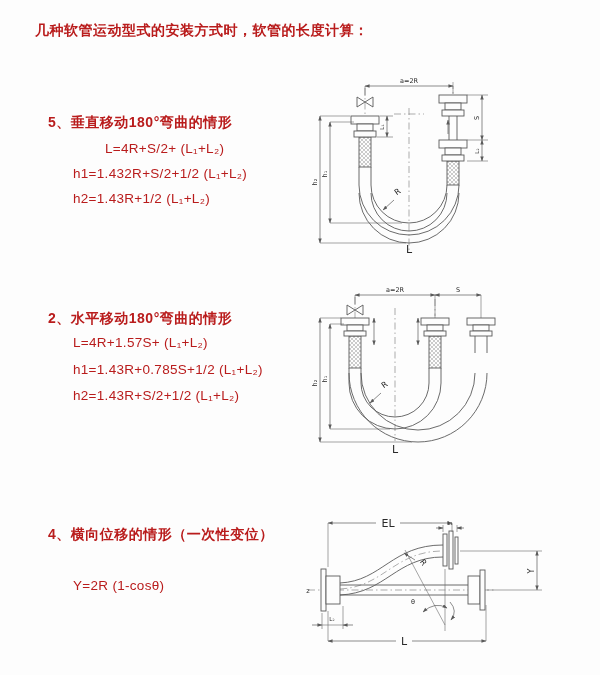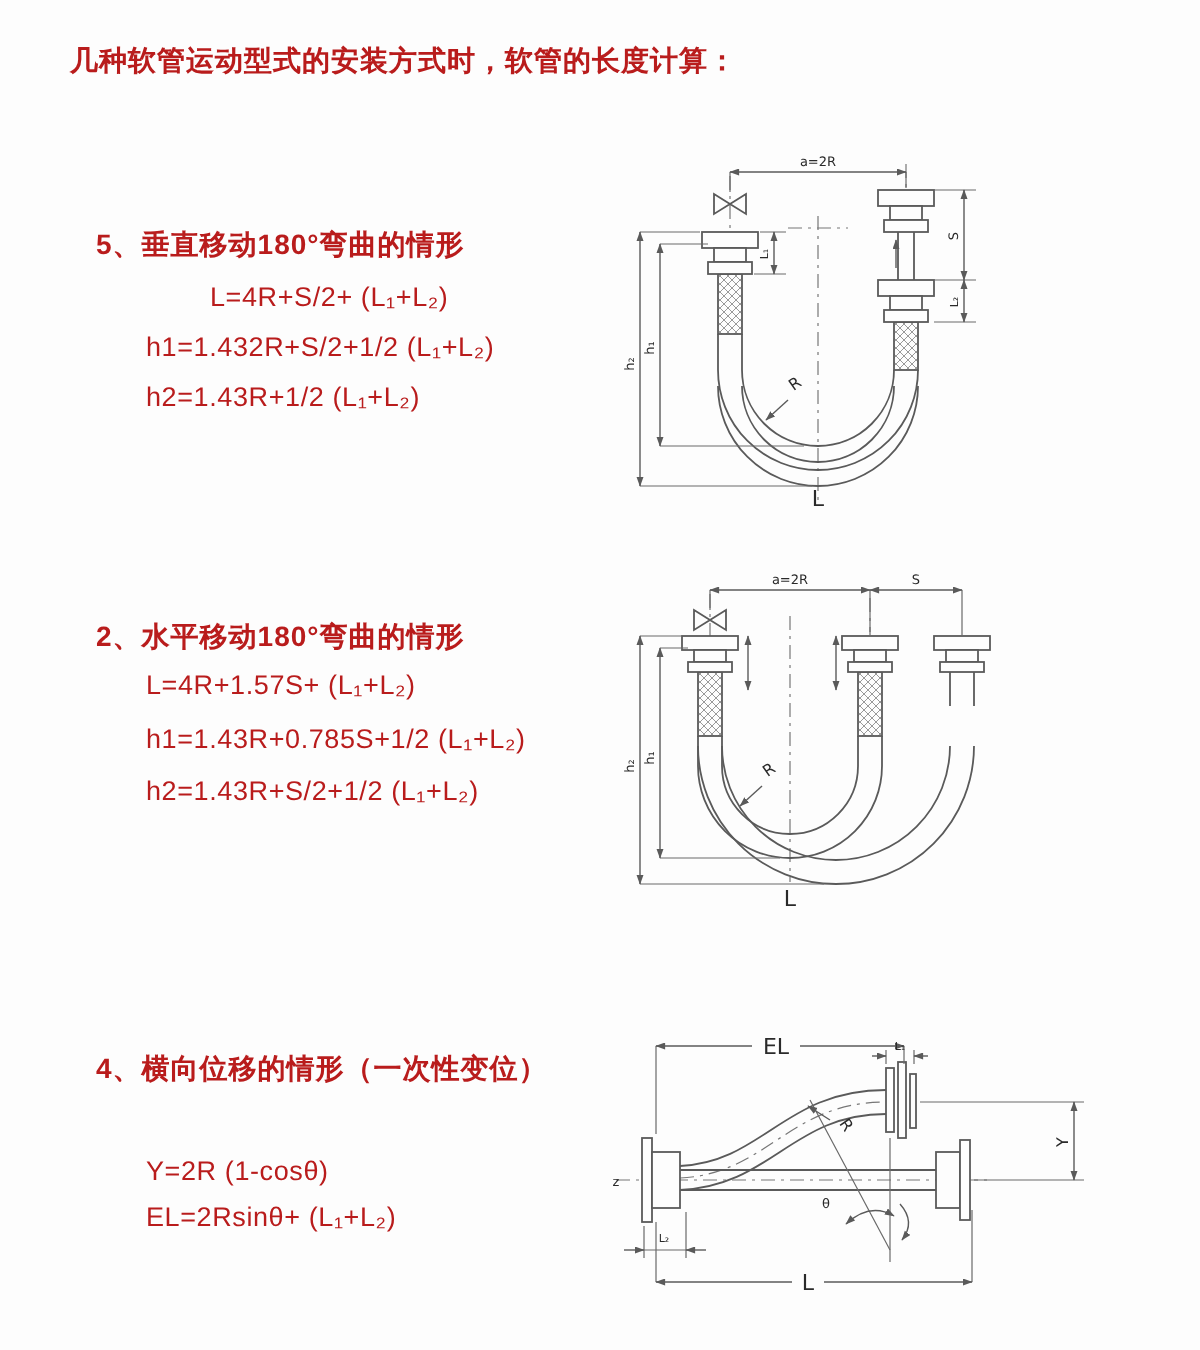--- a/index.html
+++ b/index.html
@@ -34,21 +34,20 @@
   <div class="formula s1f1">h1=1.432R+S/2+1/2 (L₁+L₂)</div>
   <div class="formula s1f2">h2=1.43R+1/2 (L₁+L₂)</div>
 
   <div class="heading s2h">2、水平移动180°弯曲的情形</div>
   <div class="formula s2f0">L=4R+1.57S+ (L₁+L₂)</div>
   <div class="formula s2f1">h1=1.43R+0.785S+1/2 (L₁+L₂)</div>
   <div class="formula s2f2">h2=1.43R+S/2+1/2 (L₁+L₂)</div>
 
   <div class="heading s3h">4、横向位移的情形（一次性变位）</div>
   <div class="formula s3f1">Y=2R (1-cosθ)</div>
-  <div class="formula s3f2">EL=2Rsinθ+ (L₁+L₂)</div>
 
   <svg class="diag d1" width="278" height="185" viewBox="0 0 278 185">
     <defs>
       <pattern id="hatch" width="4" height="4" patternUnits="userSpaceOnUse">
         <path d="M0,4 L4,0 M0,0 L4,4" stroke="#999" stroke-width="0.5"></path>
       </pattern>
       <marker id="ae" markerWidth="8" markerHeight="6" refX="6.5" refY="2.5" orient="auto">
         <path d="M0,0 L7,2.5 L0,5 Z" fill="#5a5a5a"></path>
       </marker>
       <marker id="as" markerWidth="8" markerHeight="6" refX="0.5" refY="2.5" orient="auto">

